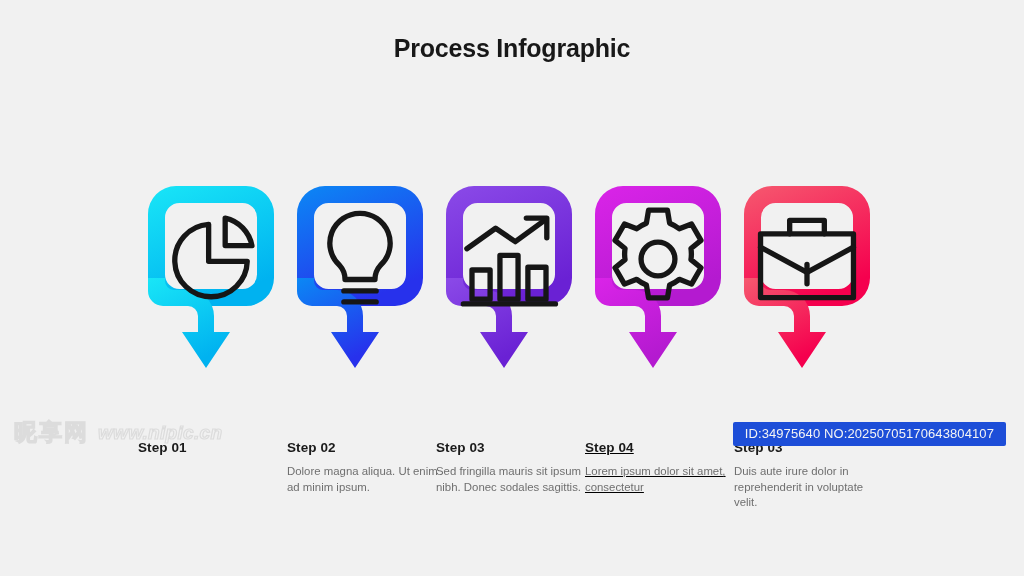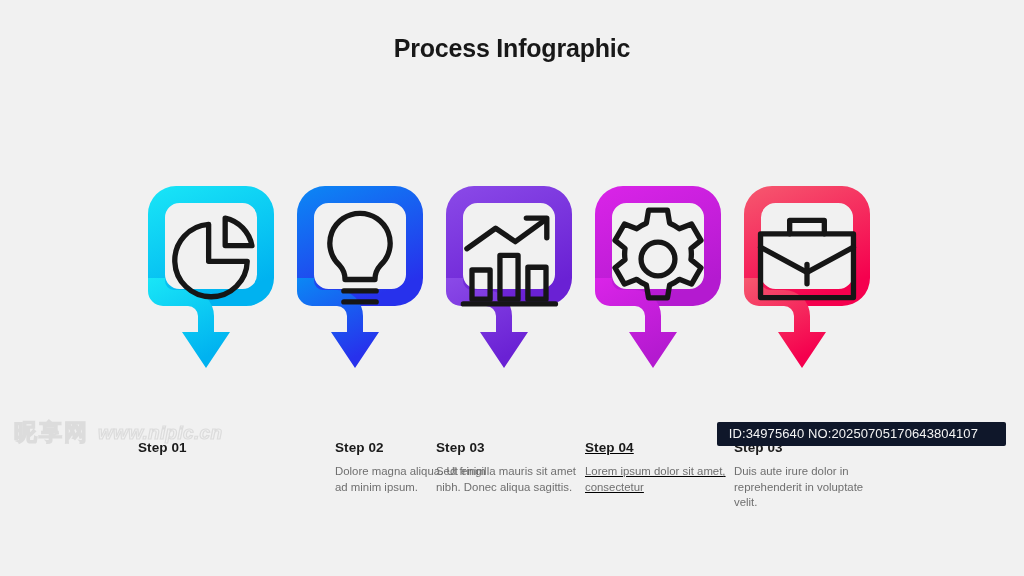--- a/index.html
+++ b/index.html
@@ -122,24 +122,24 @@
     -webkit-text-stroke: 1.2px #dcdcdc;
     line-height: 1;
     letter-spacing: 0.3px;
   }
 
   
   .id-badge {
     position: absolute;
     right: 18px;
     bottom: 14px;
-    background: #0f172a;
+    background: #1d4ed8;
     color: #f4f4f4;
     font-size: 13px;
-    padding: 4px 28px 5px 12px;
+    padding: 4px 12px 5px 12px;
     border-radius: 2px;
     letter-spacing: 0.1px;
     white-space: nowrap;
   }
 </style>
 </head>
 <body>
 
 <div class="canvas">
 
@@ -303,27 +303,27 @@
       <path d="M16 17.4 V22.3"></path>
     </svg>
         </div>
       </div>
     </div>
 
   <div class="captions">
       <div class="caption" style="left: 0px;">
         <div class="caption-title">Step 01</div>
       </div>
-      <div class="caption" style="left: 149px; margin-left: 48px;">
+      <div class="caption" style="left: 149px;">
         <div class="caption-title">Step 02</div>
         <div class="caption-body">Dolore magna aliqua. Ut enim ad minim ipsum.</div>
       </div>
       <div class="caption" style="left: 298px;">
         <div class="caption-title">Step 03</div>
-        <div class="caption-body">Sed fringilla mauris sit amet nibh. Donec aliqua sagittis.</div>
+        <div class="caption-body">Sed fringilla mauris sit ipsum nibh. Donec sodales sagittis.</div>
       </div>
       <div class="caption" style="left: 447px; text-decoration: underline;">
         <div class="caption-title">Step 04</div>
         <div class="caption-body">Lorem ipsum dolor sit amet, consectetur</div>
       </div>
       <div class="caption" style="left: 596px;">
         <div class="caption-title">Step 03</div>
         <div class="caption-body">Duis aute irure dolor in reprehenderit in voluptate velit.</div>
       </div>
     </div>

